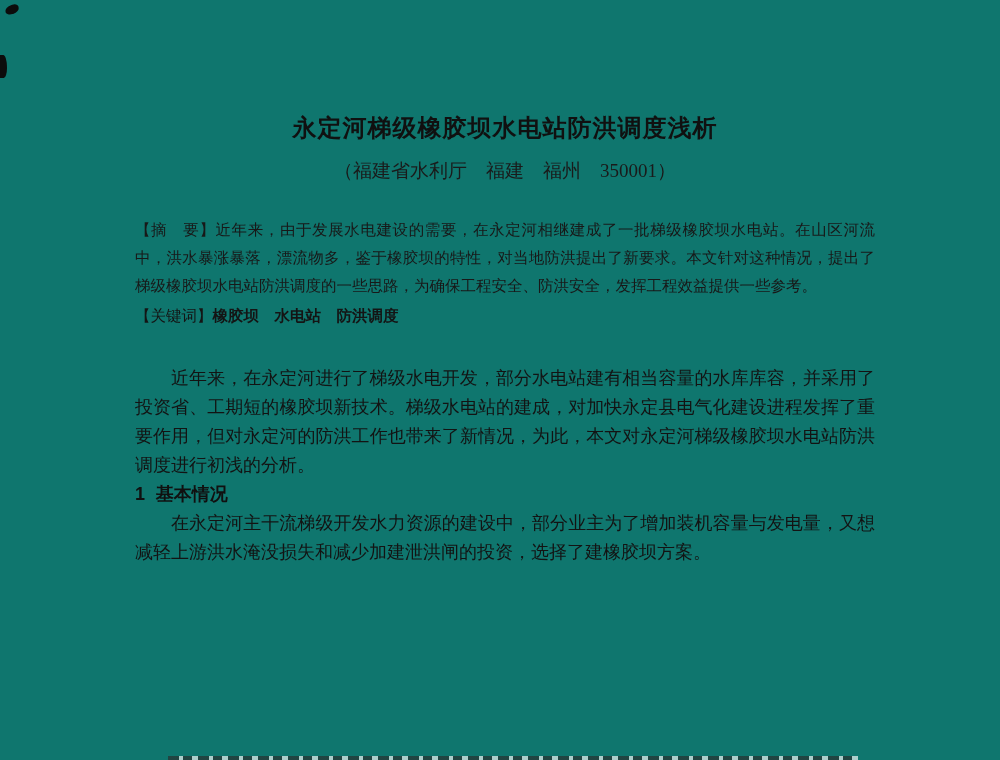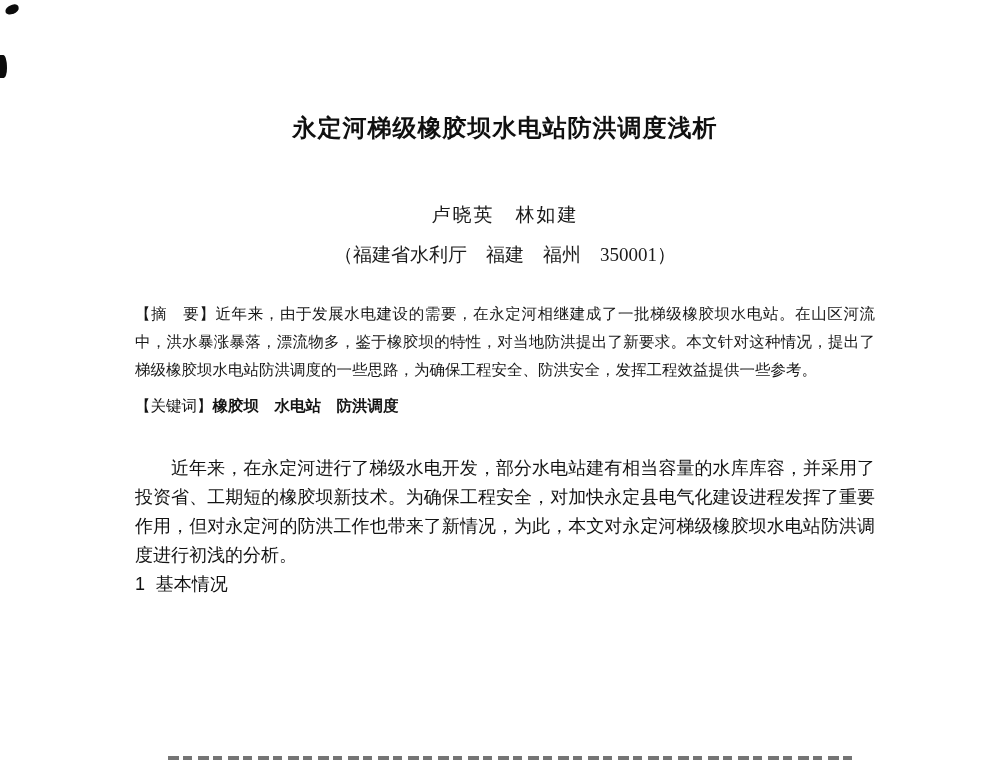--- a/index.html
+++ b/index.html
@@ -5,21 +5,21 @@
   html, body {
     margin: 0;
     padding: 0;
     background: #e8e8e8;
   }
   .sheet {
     position: relative;
     width: 1000px;
     height: 760px;
     margin: 0 auto;
-    background: #ffffff;
+    background: #0f766e;
     overflow: hidden;
     color: #151515;
     font-family: "Liberation Serif", "DejaVu Serif", serif;
   }
   .content {
     padding: 0 125px 0 135px;
   }
   .paper-title {
     margin: 112px 0 0 0;
     font-size: 24px;
@@ -51,21 +51,21 @@
     line-height: 28px;
     text-align: justify;
     color: #181818;
   }
   .abstract .label,
   .keywords .label {
     font-weight: 400;
     font-family: "Liberation Sans", "DejaVu Sans", sans-serif;
   }
   .keywords {
-    margin-top: 8px;
+    margin-top: 2px;
     font-size: 15.5px;
     line-height: 28px;
     font-weight: 700;
     font-family: "Liberation Sans", "DejaVu Sans", sans-serif;
     color: #141414;
   }
   .body-text {
     margin-top: 34px;
     font-size: 18px;
     line-height: 29px;
@@ -73,21 +73,21 @@
     color: #131313;
   }
   .body-text p {
     margin: 0;
     text-indent: 2em;
   }
   .section-heading {
     margin: 0;
     font-size: 18px;
     line-height: 29px;
-    font-weight: 400;
+    font-weight: 700;
     font-family: "Liberation Sans", "DejaVu Sans", sans-serif;
     color: #101010;
   }
   .section-heading .sec-num {
     margin-right: 0.6em;
   }
   
   .artifact {
     position: absolute;
     background: #0c0c0c;
@@ -129,40 +129,40 @@
 
 <div class="sheet">
 
   <div class="artifact artifact-corner"></div>
   <div class="artifact artifact-edge"></div>
 
   <div class="content">
 
     <h1 class="paper-title">永定河梯级橡胶坝水电站防洪调度浅析</h1>
 
-    <div class="authors">卢晓英　林如建</div>
 
     <div class="affiliation">（福建省水利厅　福建　福州　350001）</div>
 
     <div class="abstract">
       <span class="label">【摘　要】</span><span>近年来，由于发展水电建设的需要，在永定河相继建成了一批梯级橡胶坝水电站。在山区河流中，洪水暴涨暴落，漂流物多，鉴于橡胶坝的特性，对当地防洪提出了新要求。本文针对这种情况，提出了梯级橡胶坝水电站防洪调度的一些思路，为确保工程安全、防洪安全，发挥工程效益提供一些参考。</span>
     </div>
 
     <div class="keywords">
       <span class="label">【关键词】</span><span>橡胶坝　水电站　防洪调度</span>
     </div>
 
     <div class="body-text">
 
-      <p>近年来，在永定河进行了梯级水电开发，部分水电站建有相当容量的水库库容，并采用了投资省、工期短的橡胶坝新技术。为确保工程安全，对加快永定县电气化建设进程发挥了重要作用，但对永定河的防洪工作也带来了新情况，为此，本文对永定河梯级橡胶坝水电站防洪调度进行初浅的分析。</p>
+      <p>近年来，在永定河进行了梯级水电开发，部分水电站建有相当容量的水库库容，并采用了投资省、工期短的橡胶坝新技术。梯级水电站的建成，对加快永定县电气化建设进程发挥了重要作用，但对永定河的防洪工作也带来了新情况，为此，本文对永定河梯级橡胶坝水电站防洪调度进行初浅的分析。</p>
 
       <h2 class="section-heading">
         <span class="sec-num">1</span><span>基本情况</span>
       </h2>
 
+      <p>在永定河主干流梯级开发水力资源的建设中，部分业主为了增加装机容量与发电量，又想减轻上游洪水淹没损失和减少加建泄洪闸的投资，选择了建橡胶坝方案。</p>
 
 
 
     </div>
   </div>
 
   <div class="cutoff-line"></div>
 
 </div>
 

